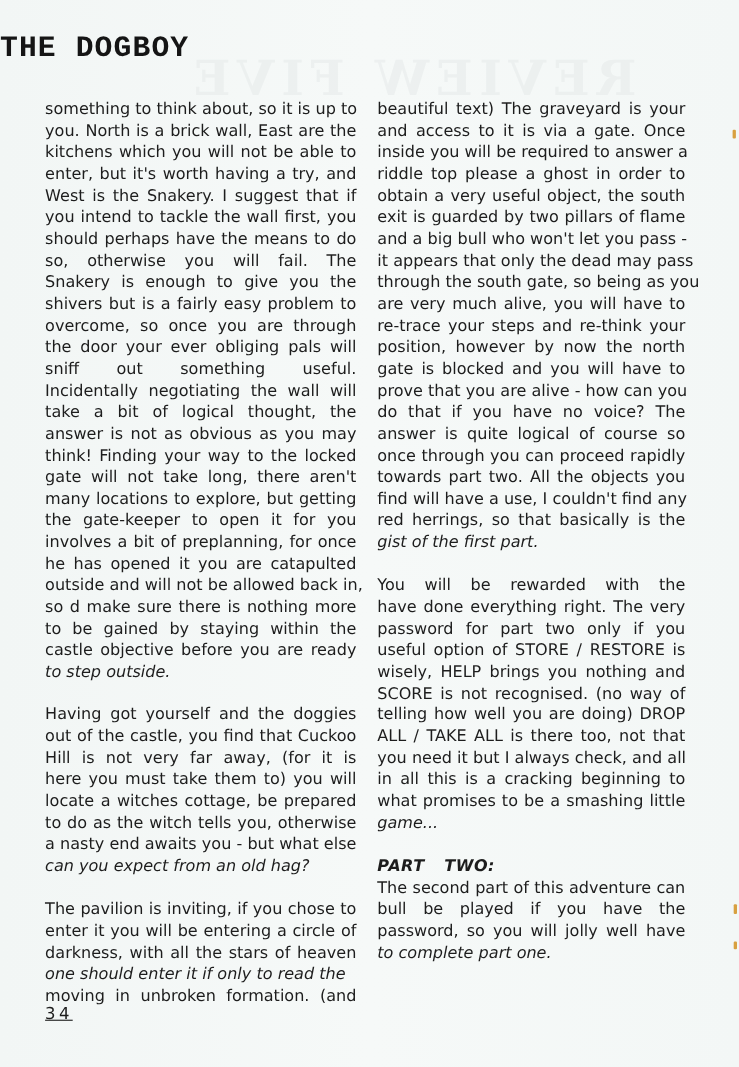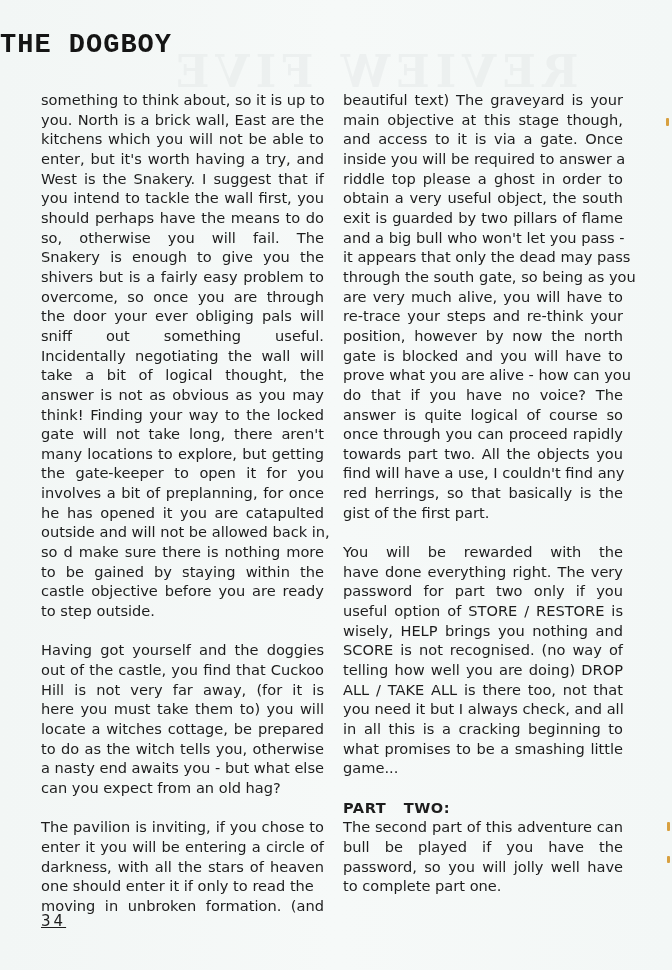--- a/index.html
+++ b/index.html
@@ -57,21 +57,21 @@
     margin: 0;
     text-align: justify;
   }
   .col p + p { margin-top: 19.65px; }
   .line {
     display: block;
     text-align: justify;
     text-align-last: justify;
     white-space: nowrap;
   }
-  .line.last { text-align-last: left; }
+  .line.last { text-align-last: left; font-style: italic; }
   .heading {
     font-weight: bold;
     letter-spacing: 0.5px;
     word-spacing: 12px;
   }
   .pagenum {
     position: absolute;
     left: 41px;
     top: 912px;
     font-size: 15px;
@@ -138,34 +138,33 @@
         <span class="line">The pavilion is inviting, if you chose to</span>
         <span class="line">enter it you will be entering a circle of</span>
         <span class="line">darkness, with all the stars of heaven</span>
         <span class="line last">one should enter it if only to read the</span>
         <span class="line">moving in unbroken formation. (and</span>
       </p>
     </div>
   <div class="col right" id="right-col">
       <p>
         <span class="line">beautiful text) The graveyard is your</span>
-        <span class="line">main objective at this stage though,</span>
         <span class="line">and access to it is via a gate. Once</span>
         <span class="line">inside you will be required to answer a</span>
         <span class="line">riddle top please a ghost in order to</span>
         <span class="line">obtain a very useful object, the south</span>
         <span class="line">exit is guarded by two pillars of flame</span>
         <span class="line">and a big bull who won't let you pass -</span>
         <span class="line">it appears that only the dead may pass</span>
         <span class="line">through the south gate, so being as you</span>
         <span class="line">are very much alive, you will have to</span>
         <span class="line">re-trace your steps and re-think your</span>
         <span class="line">position, however by now the north</span>
         <span class="line">gate is blocked and you will have to</span>
-        <span class="line">prove what you are alive - how can you</span>
+        <span class="line">prove that you are alive - how can you</span>
         <span class="line">do that if you have no voice? The</span>
         <span class="line">answer is quite logical of course so</span>
         <span class="line">once through you can proceed rapidly</span>
         <span class="line">towards part two. All the objects you</span>
         <span class="line">find will have a use, I couldn't find any</span>
         <span class="line">red herrings, so that basically is the</span>
         <span class="line last">gist of the first part.</span>
       </p>
       <p>
         <span class="line">You will be rewarded with the</span>

